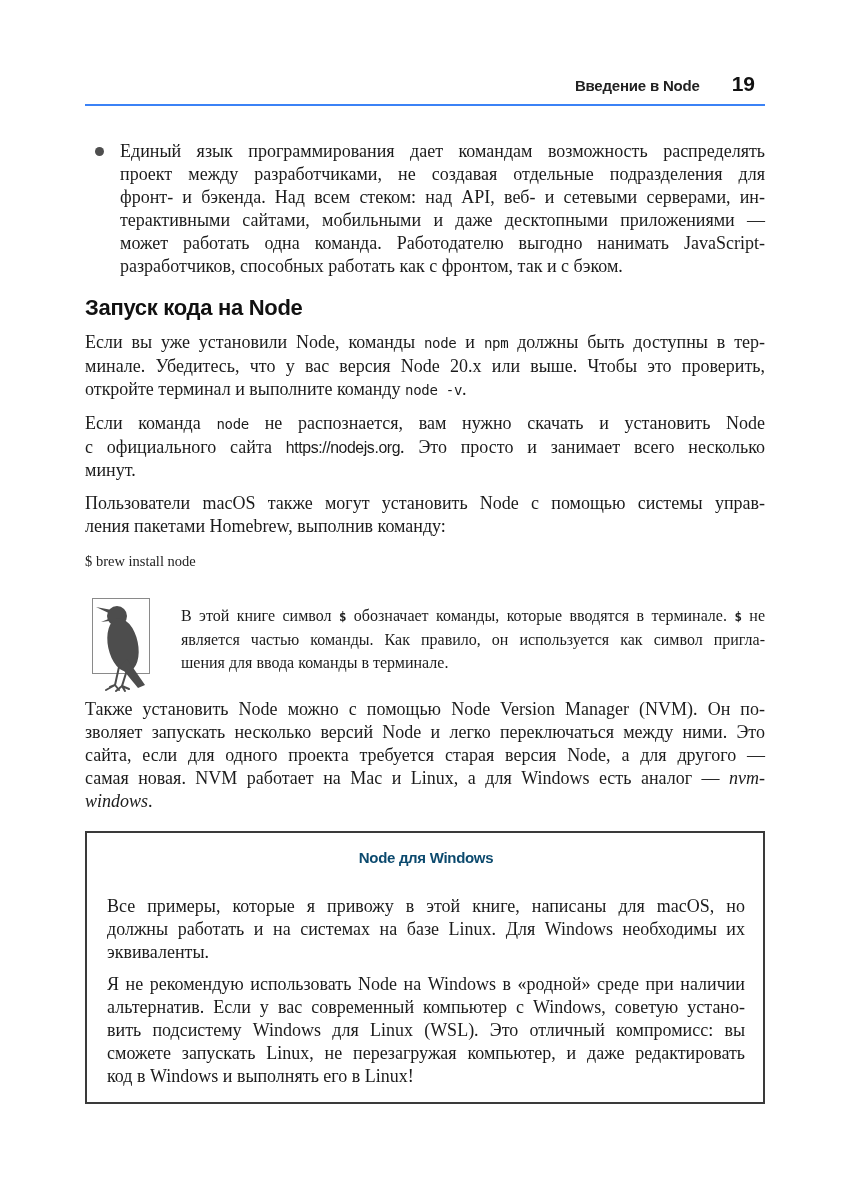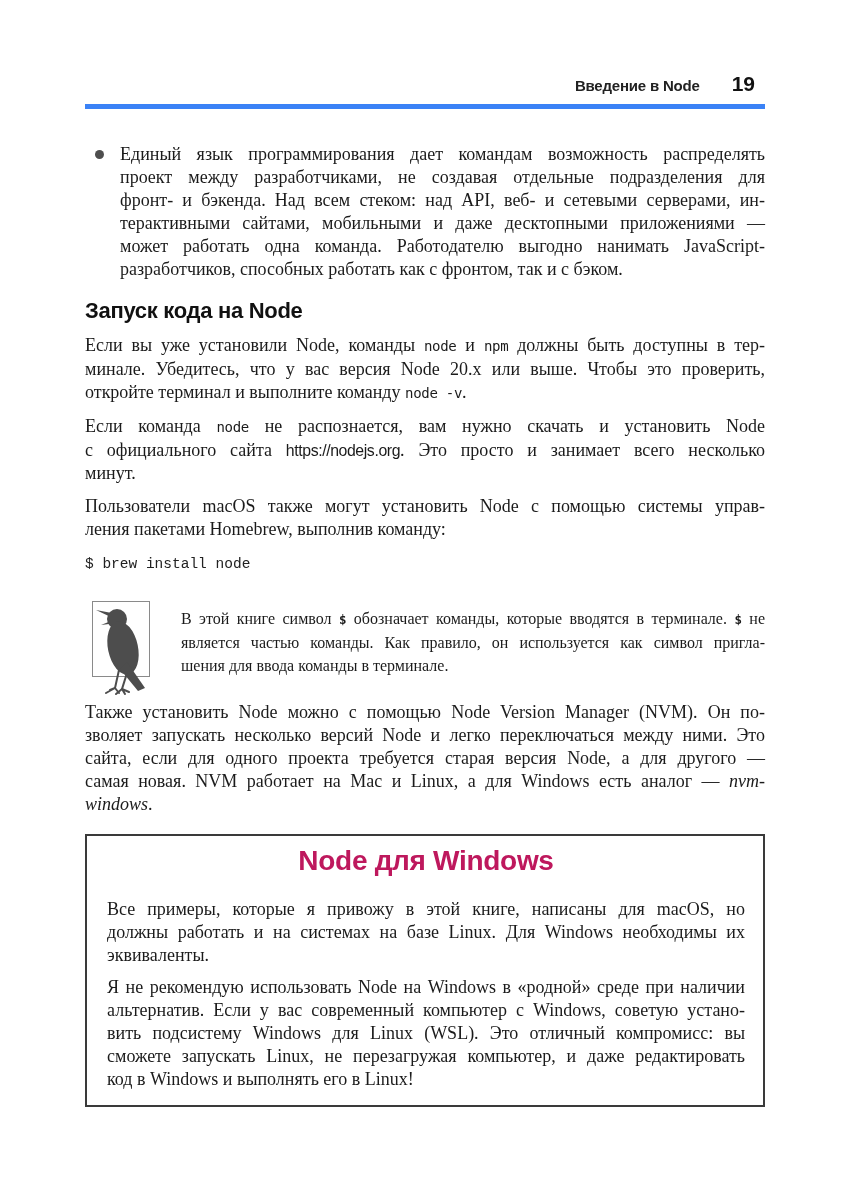--- a/index.html
+++ b/index.html
@@ -12,21 +12,21 @@
     font-family:"Liberation Serif", serif;
     overflow:hidden;
   }
   .content { position:absolute; left:85px; top:0; width:680px; }
 
   
   .page-header {
     display:flex; justify-content:flex-end; align-items:baseline;
     gap:32px;
     padding:72px 10px 8px 0;
-    border-bottom:5px solid #3b82f6;
+    border-bottom:2px solid #3b82f6;
   }
   .running-title {
     font-family:"Liberation Sans", sans-serif;
     font-size:15px; font-weight:700; letter-spacing:-0.2px; color:#222;
   }
   .page-number {
     font-family:"Liberation Sans", sans-serif;
     font-size:21px; font-weight:700; color:#111;
   }
 
@@ -50,21 +50,21 @@
 
   
   .section-heading {
     font-family:"Liberation Sans", sans-serif;
     font-size:22px; font-weight:700; letter-spacing:-0.3px; color:#111;
     margin:17px 0 11px 0; line-height:25px;
   }
 
   
   .codeblock {
-    font-family:Liberation Mono, monospace;
+    font-family:Liberation Serif, serif;
     font-size:14.5px; color:#222;
     margin:14px 0 0 0; line-height:18px;
     white-space:pre;
   }
 
   
   .note-block { display:flex; margin-top:25px; margin-bottom:0;align-items:flex-end; }
   .note-figure {
     position:relative; flex:0 0 auto;
     width:56px; height:74px;
@@ -75,21 +75,21 @@
   .note-text { margin-left:31px; width:592px; font-size:16px; line-height:23px; }
 
   
   .windows-box {
     margin-top:18px;
     border:2px solid #3a3a3a;
     padding:12px 18px 14px 20px;
   }
   .box-title {
     font-family:"Liberation Sans", sans-serif;
-    font-size:28px; font-weight:700; letter-spacing:-0.3px; color:#be185d;
+    font-size:15px; font-weight:700; letter-spacing:-0.3px; color:#0c4a6e;
     text-align:center; line-height:25px;
     margin-bottom:25px;
   }
   .windows-box .para { margin:0 0 9px 0; }
   .windows-box .para:last-child { margin-bottom:0; }
 </style>
 </head>
 <body>
 
 <div class="page">

